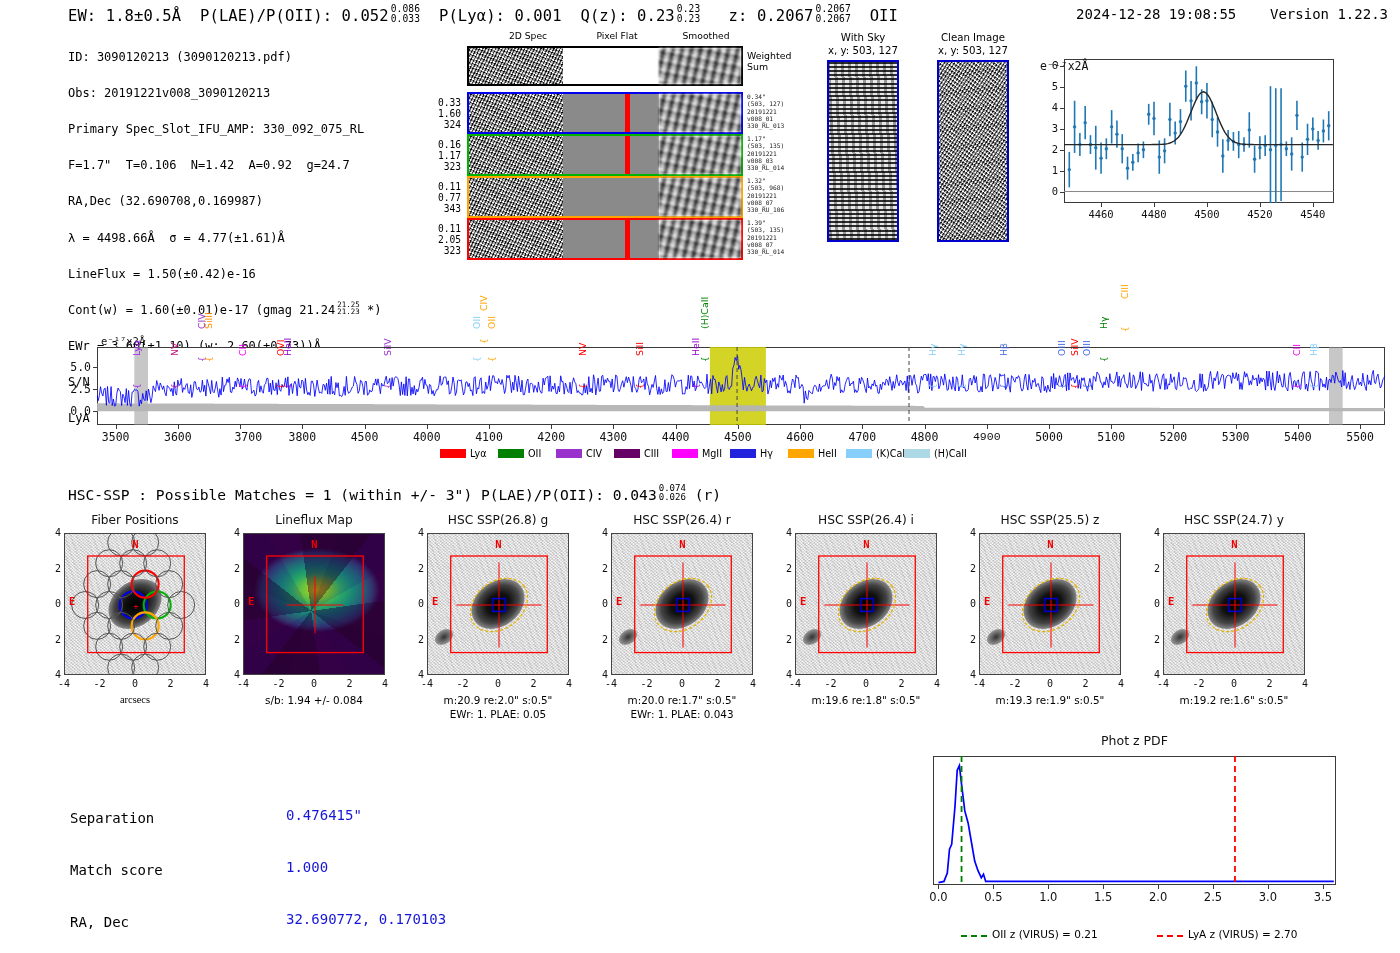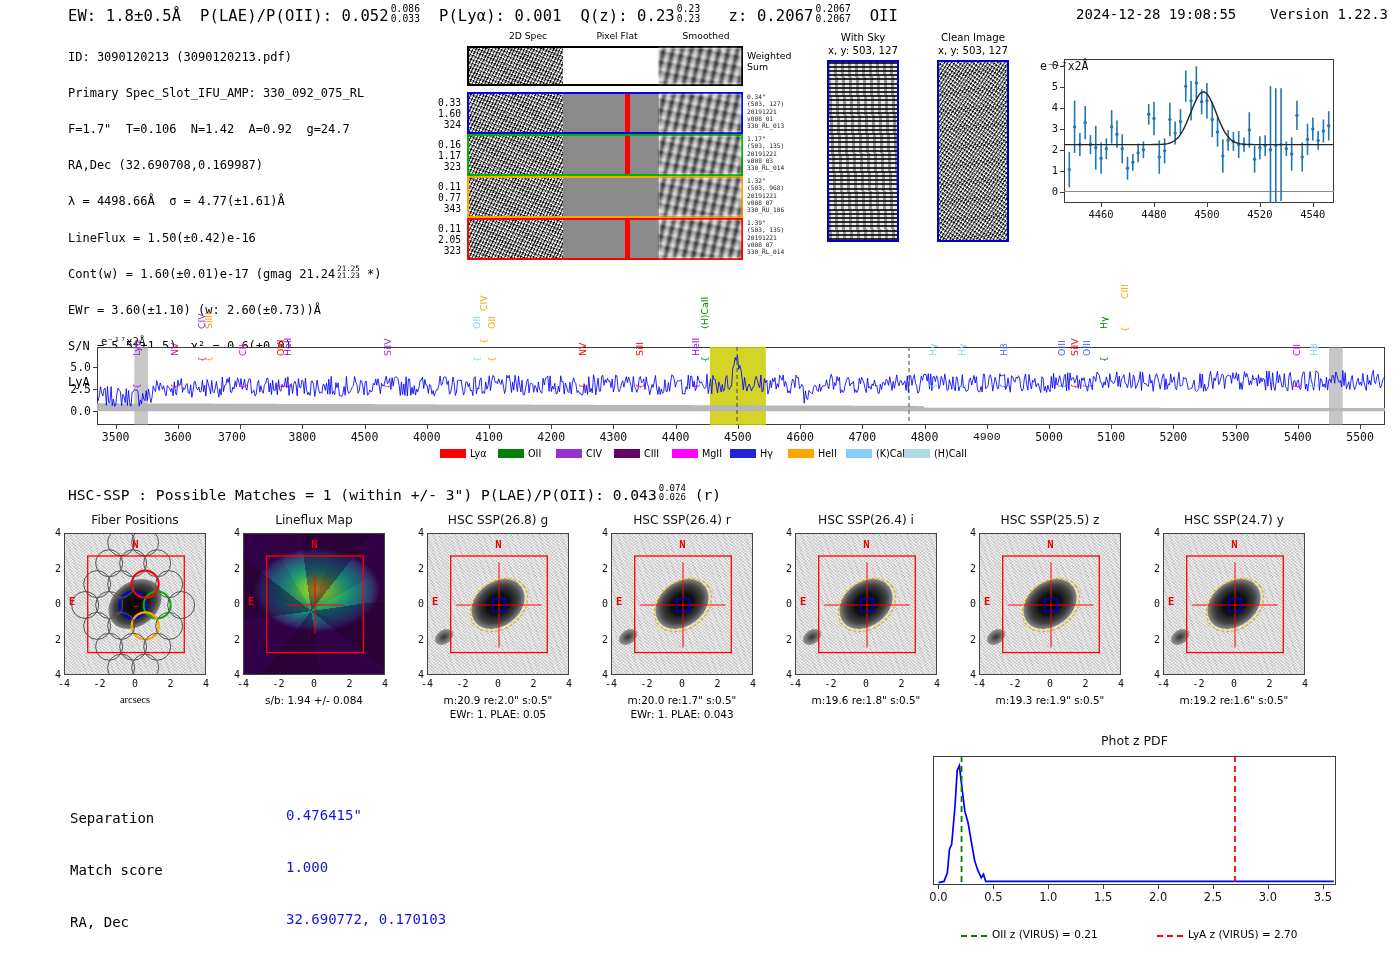--- a/index.html
+++ b/index.html
@@ -95,20 +95,21 @@
   <span>z: 0.2067</span><sub class="fr"><b>0.2067</b><b>0.2067</b></sub>&nbsp;
   <span>OII</span>
 </div>
 <div class="abs mono nowrap" id="hdr-stamp">
   <span>2024-12-28 19:08:55</span>&nbsp;&nbsp;&nbsp;
   <span>Version 1.22.3</span>
 </div>
 
 <div class="abs mono" id="info-block">
 <div>ID: 3090120213 (3090120213.pdf)</div>
+<div>Obs: 20191221v008_3090120213</div>
 <div>Primary Spec_Slot_IFU_AMP: 330_092_075_RL</div>
 <div>F=1.7"  T=0.106  N=1.42  A=0.92  g=24.7</div>
 <div>RA,Dec (32.690708,0.169987)</div>
 <div>λ = 4498.66Å  σ = 4.77(±1.61)Å</div>
 <div>LineFlux = 1.50(±0.42)e-16</div>
 <div><span>Cont(w) = 1.60(±0.01)e-17 (gmag 21.24</span><sub class="fr"><b>21.25</b><b>21.23</b></sub> <span>*)</span></div>
 <div>EWr = 3.60(±1.10) (w: 2.60(±0.73))Å</div>
 <div>S/N = 5.5(±1.5)  χ² = 0.6(±0.0)</div>
 <div>LyA z = 2.7006  OII z = 0.2068</div>
 </div>
@@ -421,21 +422,21 @@
       <div class="embrace sans" style="left:1301.888888888889px;top:379px;color:#ee00ee;">{</div>
       <div class="emlab sans" style="left:1319.3111111111111px;top:345px;color:#87cefa;">Hβ</div>
       <div class="embrace sans" style="left:1319.3111111111111px;top:379px;color:#87cefa;">{</div>
     </div>
   <div id="spec-xticks">
       <div class="tick" style="left:115.66666666666667px;top:425px;width:1px;height:4px;"></div>
       <div class="tlab mono abs" style="left:93.66666666666667px;top:430px;width:44px;text-align:center;font-size:11.5px;">3500</div>
       <div class="tick" style="left:177.88888888888889px;top:425px;width:1px;height:4px;"></div>
       <div class="tlab mono abs" style="left:155.88888888888889px;top:430px;width:44px;text-align:center;font-size:11.5px;">3600</div>
       <div class="tick" style="left:240.11111111111111px;top:425px;width:1px;height:4px;"></div>
-      <div class="tlab mono abs" style="left:218.11111111111111px;top:430px;width:44px;text-align:left;font-size:11.5px;">3700</div>
+      <div class="tlab mono abs" style="left:218.11111111111111px;top:430px;width:44px;text-align:right;font-size:11.5px;">3700</div>
       <div class="tick" style="left:302.3333333333333px;top:425px;width:1px;height:4px;"></div>
       <div class="tlab mono abs" style="left:280.3333333333333px;top:430px;width:44px;text-align:center;font-size:11.5px;">3800</div>
       <div class="tick" style="left:364.55555555555554px;top:425px;width:1px;height:4px;"></div>
       <div class="tlab mono abs" style="left:342.55555555555554px;top:430px;width:44px;text-align:center;font-size:11.5px;">4500</div>
       <div class="tick" style="left:426.7777777777778px;top:425px;width:1px;height:4px;"></div>
       <div class="tlab mono abs" style="left:404.7777777777778px;top:430px;width:44px;text-align:center;font-size:11.5px;">4000</div>
       <div class="tick" style="left:489px;top:425px;width:1px;height:4px;"></div>
       <div class="tlab mono abs" style="left:467px;top:430px;width:44px;text-align:center;font-size:11.5px;">4100</div>
       <div class="tick" style="left:551.2222222222222px;top:425px;width:1px;height:4px;"></div>
       <div class="tlab mono abs" style="left:529.2222222222222px;top:430px;width:44px;text-align:center;font-size:11.5px;">4200</div>

